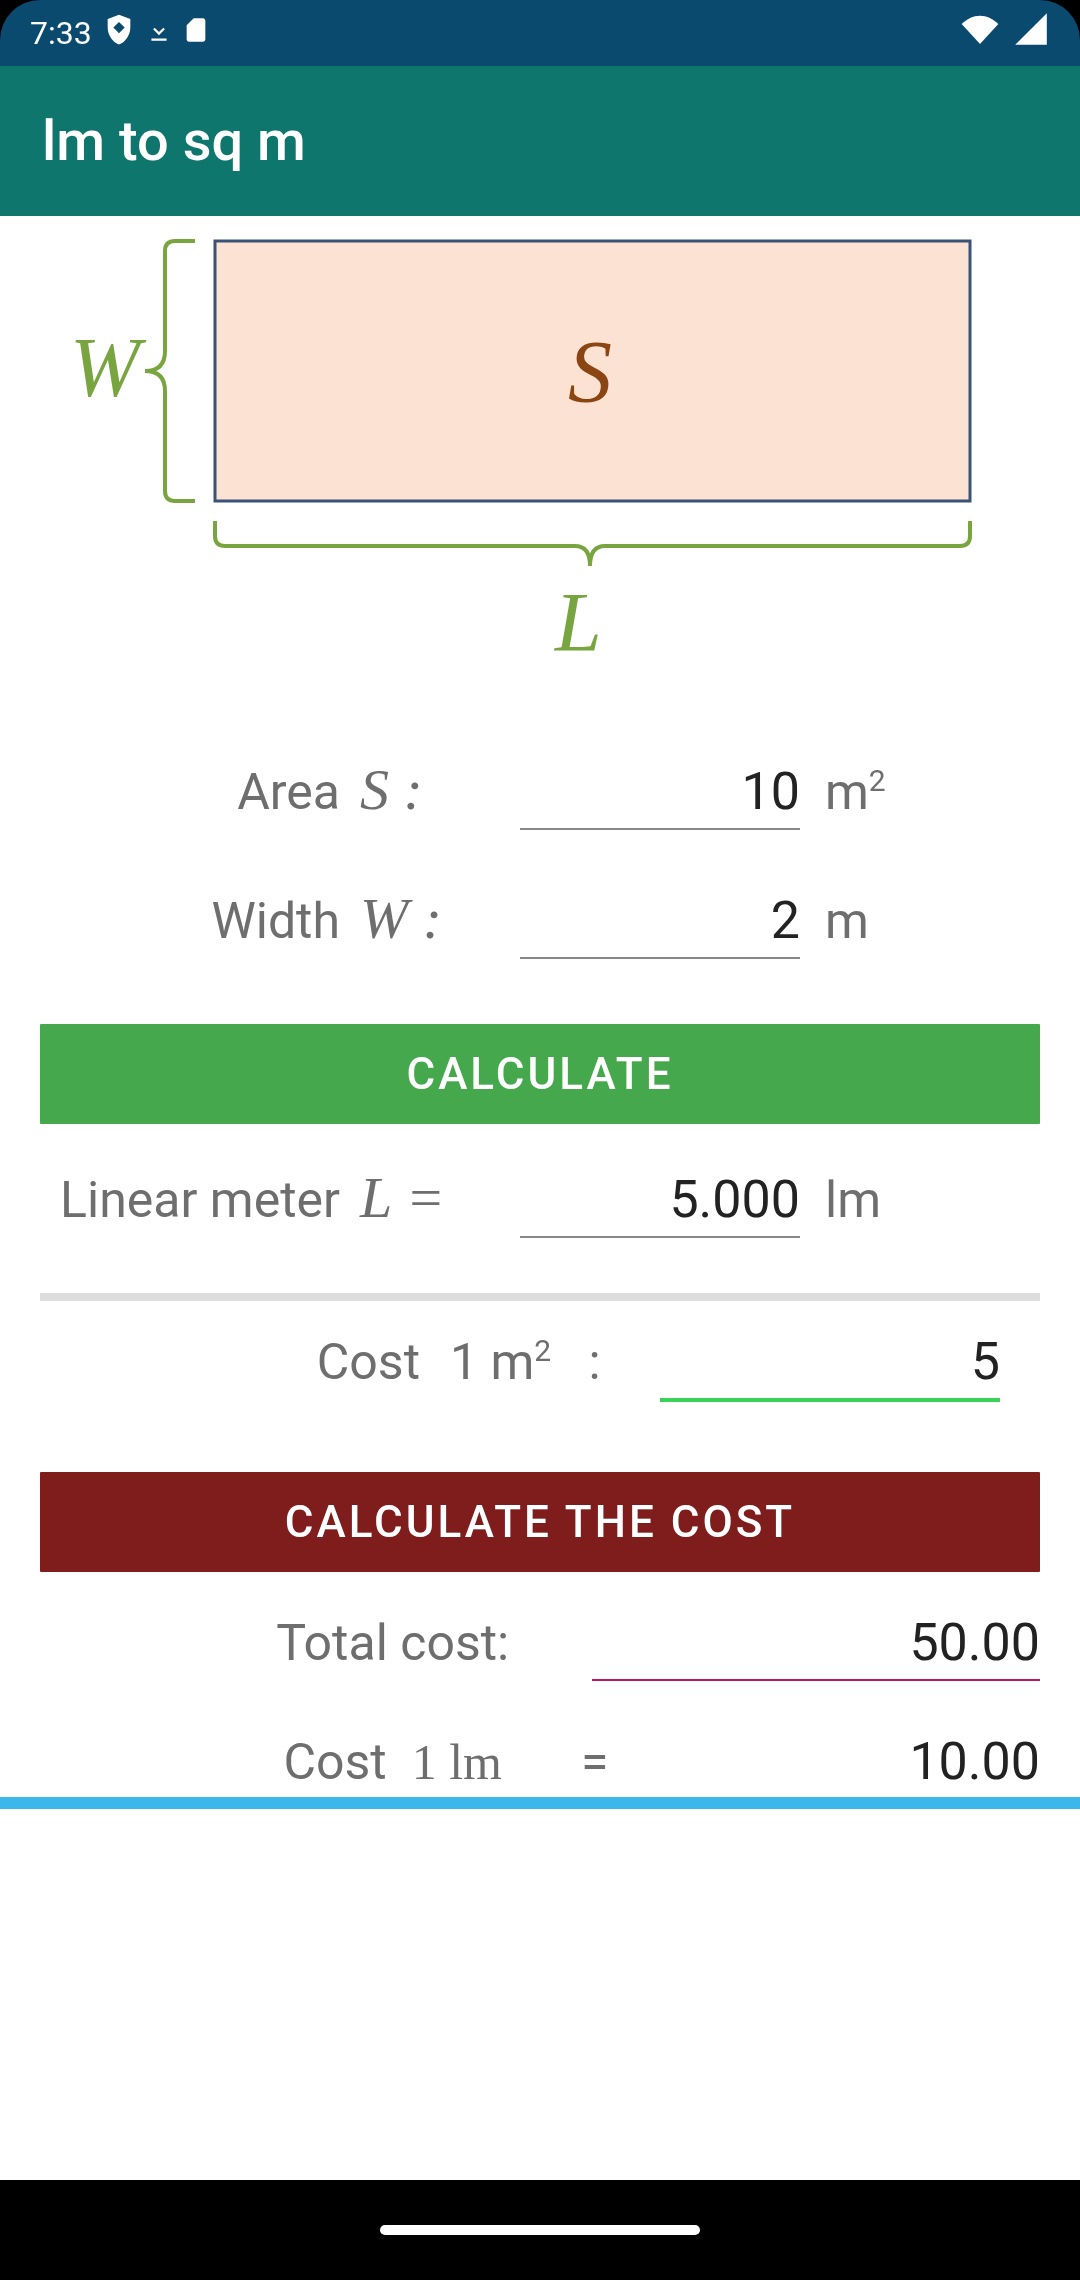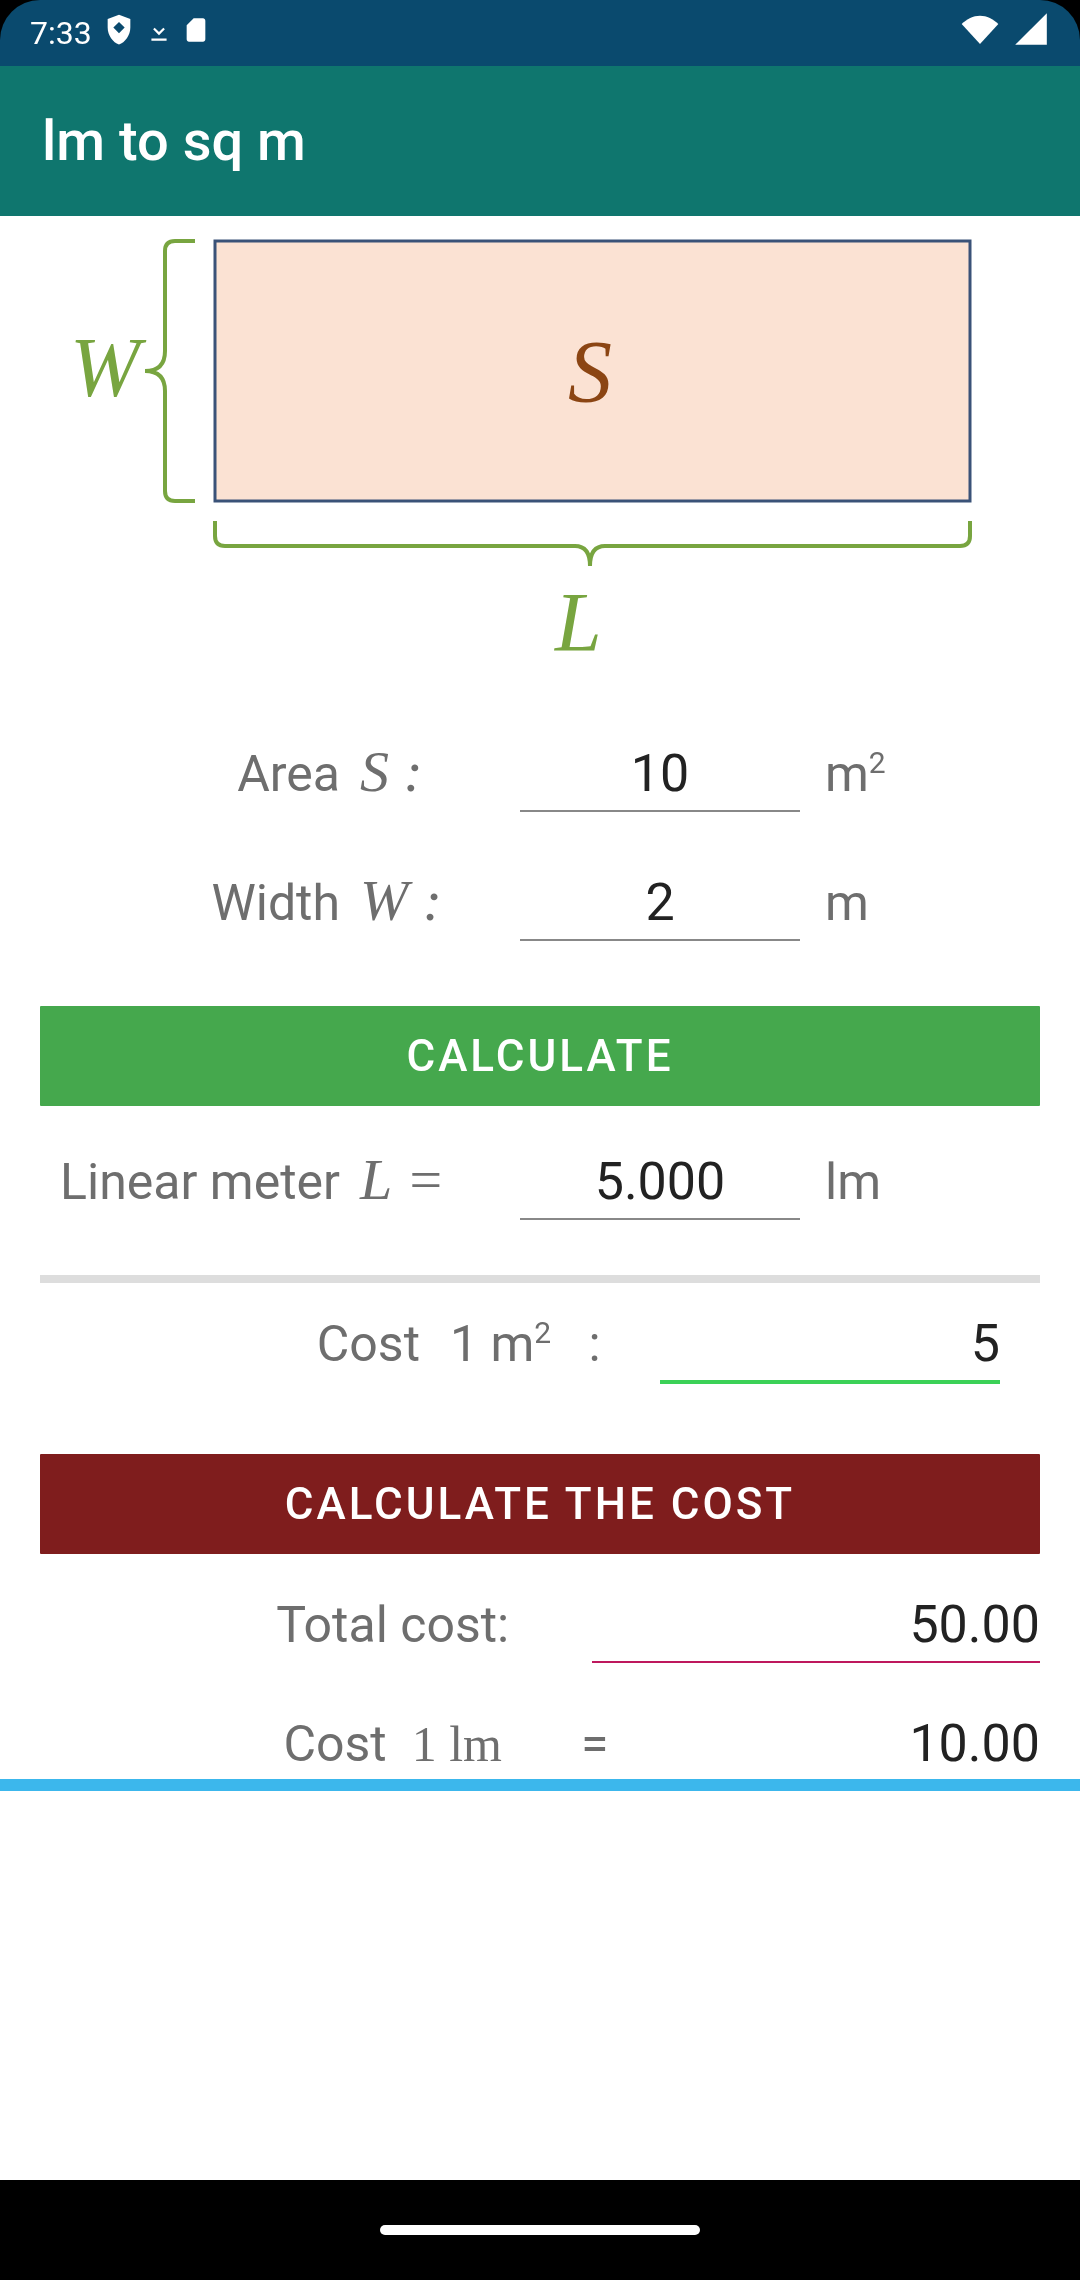--- a/index.html
+++ b/index.html
@@ -90,21 +90,21 @@
       font-style: italic;
       color: #6e6e6e;
       text-align: left;
     }
     .row-input {
       width: 280px;
       border: none;
       border-bottom: 2px solid #888;
       font-size: 52px;
       color: #222;
-      text-align: center;
+      text-align: right;
       background: transparent;
       padding-bottom: 6px;
       font-family: inherit;
     }
     .row-unit {
       width: 140px;
       font-size: 50px;
       color: #6e6e6e;
       padding-left: 25px;
     }
@@ -301,21 +301,21 @@
         <path d="M 195 15 L 175 15 Q 165 15 165 25 L 165 125 Q 165 145 145 145 Q 165 145 165 165 L 165 265 Q 165 275 175 275 L 195 275" fill="none" stroke="#78a540" stroke-width="4"></path>
         <text x="70" y="170" font-family="Georgia, serif" font-style="italic" font-size="84" fill="#78a540">W</text>
 
         <path d="M 215 295 L 215 310 Q 215 320 225 320 L 575 320 Q 590 320 590 340 Q 590 320 605 320 L 960 320 Q 970 320 970 310 L 970 295" fill="none" stroke="#78a540" stroke-width="4"></path>
         <text x="555" y="425" font-family="Georgia, serif" font-style="italic" font-size="84" fill="#78a540">L</text>
       </svg>
     </div>
 
     <div class="form">
       
-      <div class="row" style="margin-top:42px">
+      <div class="row" style="margin-top:60px">
         <div class="row-label">Area</div>
         <div class="row-symbol">S :</div>
         <input class="row-input" value="10" style="">
         <div class="row-unit m2">
           <span>m</span><sup>2</sup>
         </div>
       </div>
 
       
       <div class="row">

